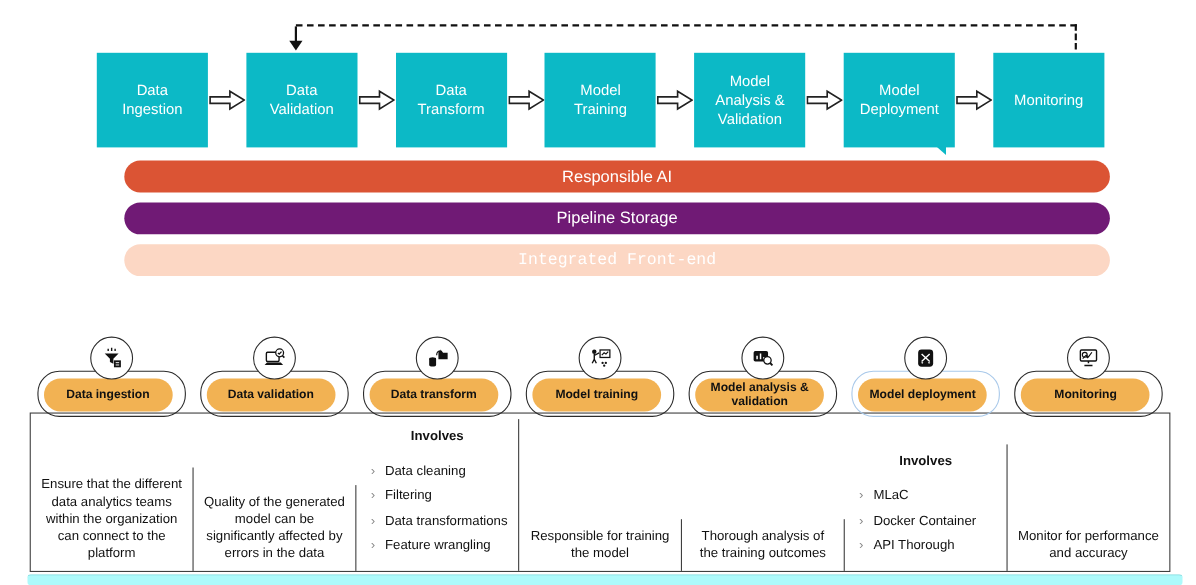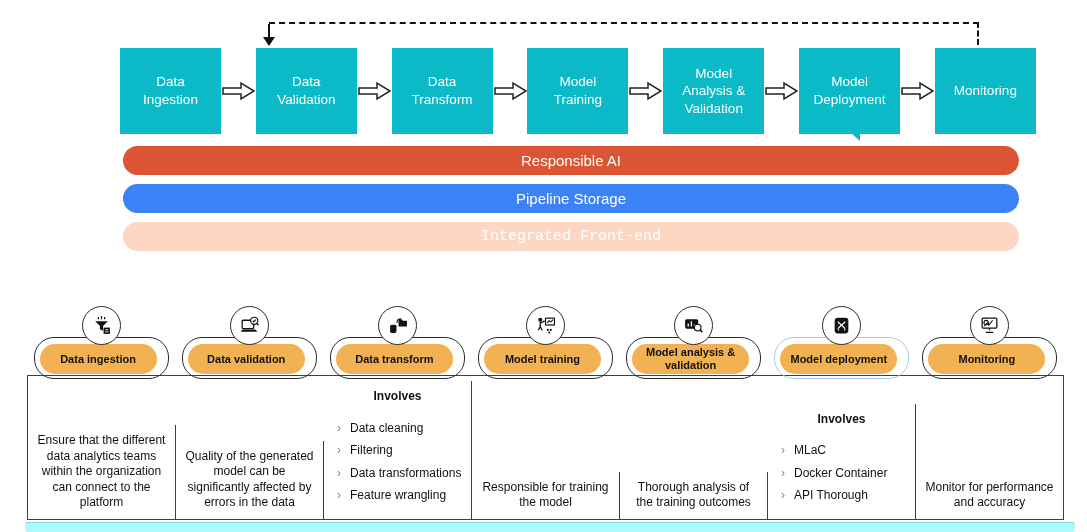--- a/index.html
+++ b/index.html
@@ -4,21 +4,21 @@
 <style>
   html,body{margin:0;padding:0;background:#fff;}
   .canvas{
     position:relative;width:1087px;height:532px;background:#ffffff;overflow:hidden;
     font-family:"Liberation Sans", sans-serif;color:#111;
   }
 
   
   .stage-row{
     position:absolute;left:88px;top:48px;width:916px;height:86px;
-    display:flex;align-items:center;justify-content:space-between;margin-left:32px;
+    display:flex;align-items:center;justify-content:space-between;
   }
   .stage-box{
     width:101px;height:86px;background:#0CB9C6;color:#ffffff;
     display:flex;align-items:center;justify-content:center;text-align:center;
     font-size:13.5px;line-height:1.3;white-space:pre-line;flex:0 0 auto;
   }
   .flow-arrow{flex:0 0 auto;display:flex;align-items:center;}
 
   
   .fb-h{position:absolute;left:269px;top:22px;width:710px;height:0;border-top:2px dashed #111;}
@@ -27,27 +27,27 @@
   .fb-head{
     position:absolute;left:263px;top:37px;width:0;height:0;
     border-left:6px solid transparent;border-right:6px solid transparent;border-top:9px solid #111;
   }
   .deploy-tail{
     position:absolute;left:851px;top:133px;width:0;height:0;
     border-top:8px solid #0CB9C6;border-left:9px solid transparent;
   }
 
   
-  .layers{position:absolute;left:123px;top:146px;width:896px;}
+  .layers{position:absolute;left:113px;top:146px;width:896px;}
   .layer-bar{
     height:29px;border-radius:15px;margin-bottom:9px;color:#ffffff;
     display:flex;align-items:center;justify-content:center;font-size:15px;
   }
   .layer-0{background:#DB5434;}
-  .layer-1{background:#3b82f6;}
+  .layer-1{background:#701a75;}
   .layer-2{background:#F2BFAF;}
   .layer-3{background:#FCD7C4;font-family:Liberation Mono, monospace;}
 
   
   .pill-row{position:absolute;left:27px;top:306px;width:1037px;display:flex;}
   .pill-col{flex:1 1 0;display:flex;flex-direction:column;align-items:center;}
   .icon-circle{
     width:37px;height:37px;border-radius:50%;background:#fff;border:1.6px solid #2b2b2b;
     display:flex;align-items:center;justify-content:center;z-index:2;margin-bottom:-8px;
   }

